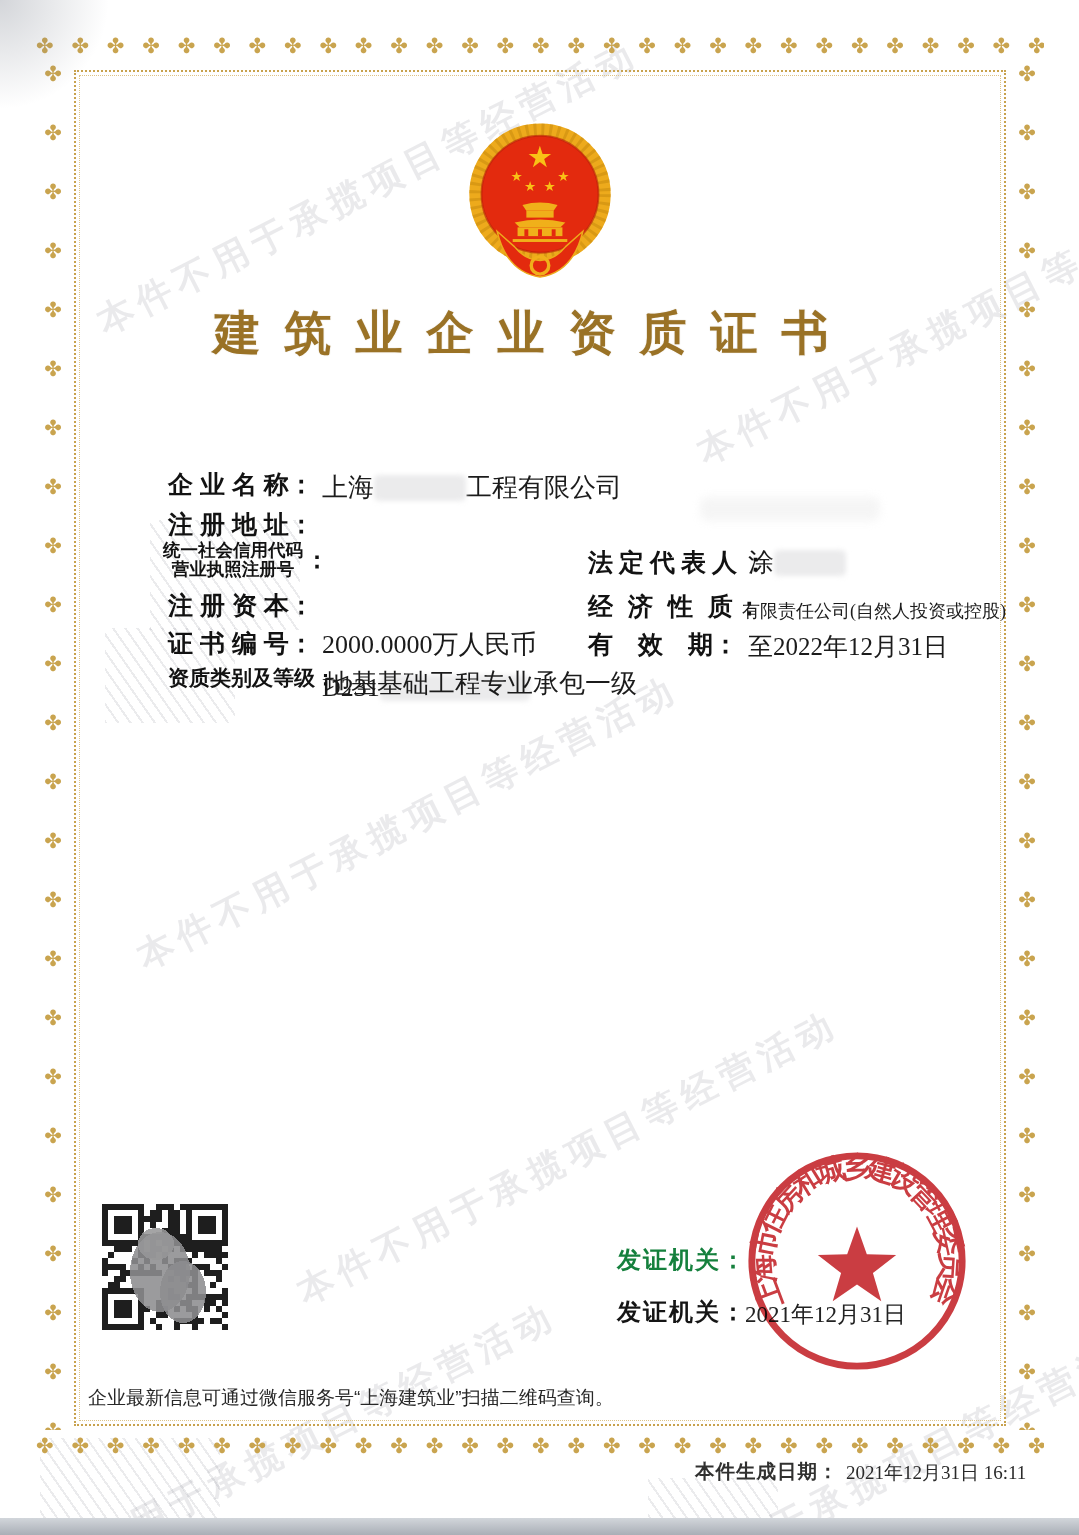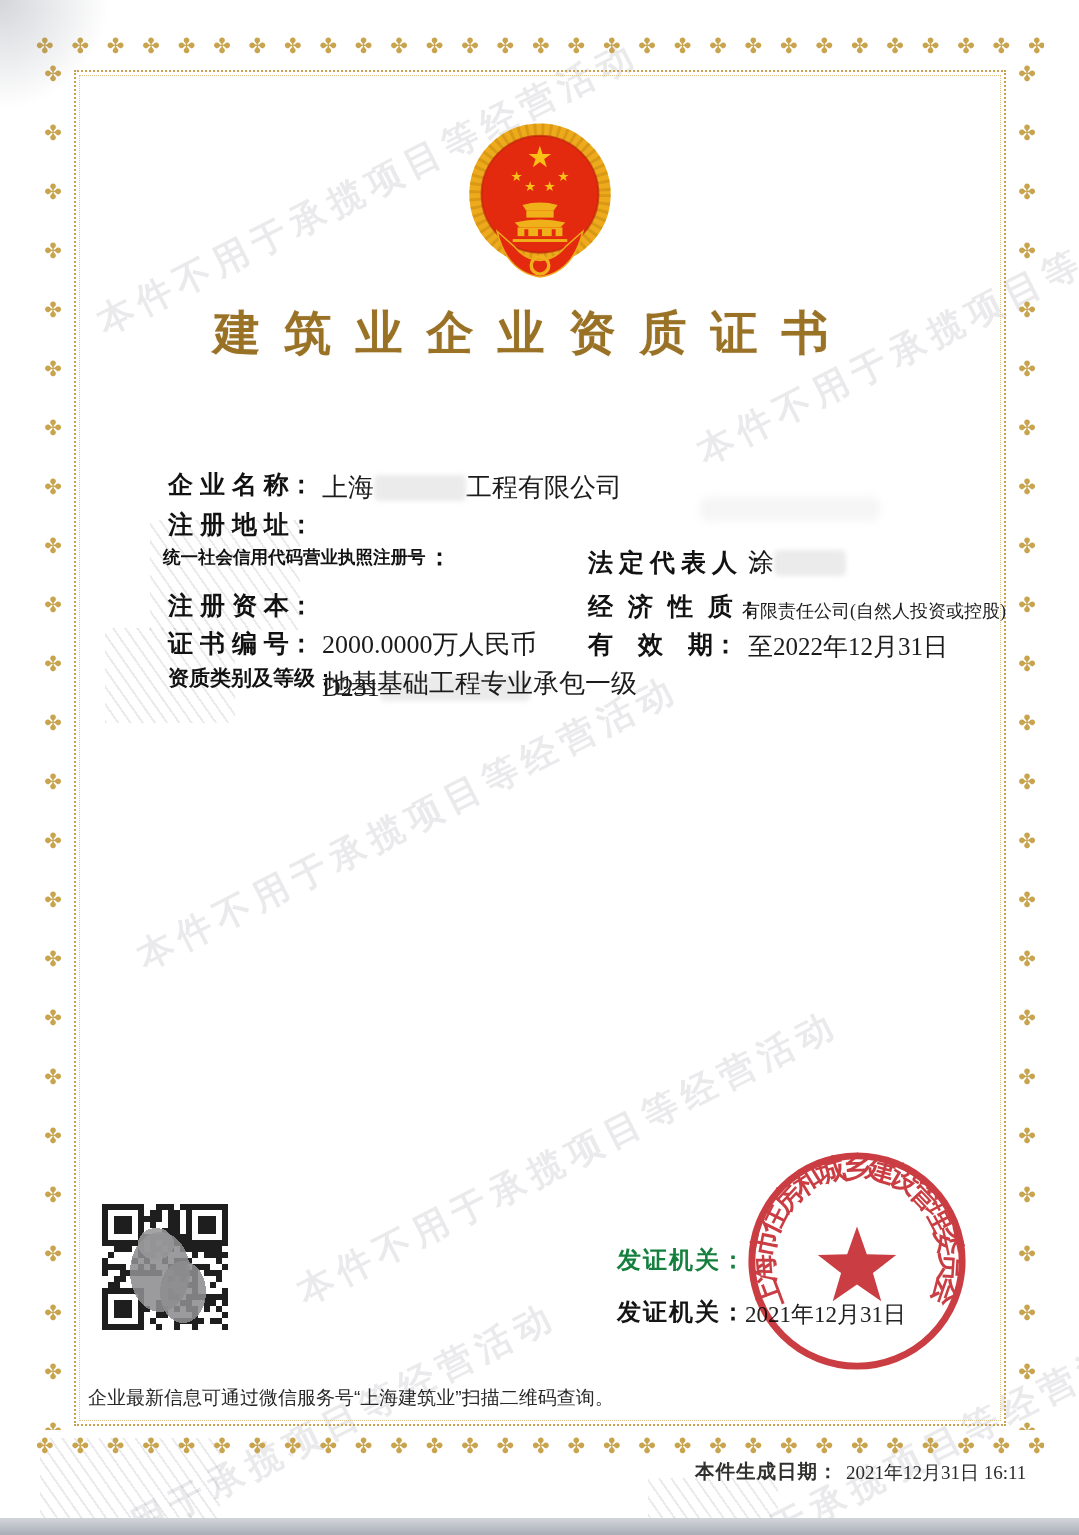--- a/index.html
+++ b/index.html
@@ -57,21 +57,21 @@
   .lbl{position:absolute;font-weight:bold;color:#121212;font-size:25px;white-space:nowrap;}
   .val{position:absolute;font-family:"Liberation Serif",serif;font-size:26px;
     color:#1b1b1b;white-space:nowrap;}
   .redact{display:inline-block;height:26px;background:#ebebec;filter:blur(2.5px);
     border-radius:5px;vertical-align:-5px;}
   .blob{position:absolute;background:#efefef;filter:blur(4px);border-radius:8px;}
 
   .lbl-name{left:168px;top:468px;}       .val-name{left:322px;top:470px;}
   .lbl-addr{left:168px;top:508px;}       .val-addr{left:322px;top:508px;}
   .credit-lbl{position:absolute;left:163px;top:541px;display:flex;align-items:center;}
-  .credit-lines{display:flex;flex-direction:row;line-height:19px;align-items:center;}
+  .credit-lines{display:flex;flex-direction:column;line-height:19px;align-items:center;}
   .credit-lines span{font-weight:bold;color:#121212;font-size:17.5px;white-space:nowrap;}
   .credit-colon{font-weight:bold;font-size:24px;color:#121212;margin-left:2px;}
   .val-credit{left:325px;top:548px;}
   .lbl-legal{left:588px;top:546px;letter-spacing:6px;}
   .val-legal{left:748px;top:545px;}
   .lbl-capital{left:168px;top:589px;}    .val-capital{left:322px;top:627px;}
   .lbl-econ{left:588px;top:590px;letter-spacing:4px;}
   .val-econ{left:742px;top:599px;font-size:18px;}
   .lbl-certno{left:168px;top:627px;}     .val-certno{left:322px;top:629px;margin-top:44px;}
   .lbl-valid{left:588px;top:628px;}      .val-valid{left:748px;top:630px;font-size:25px;}

